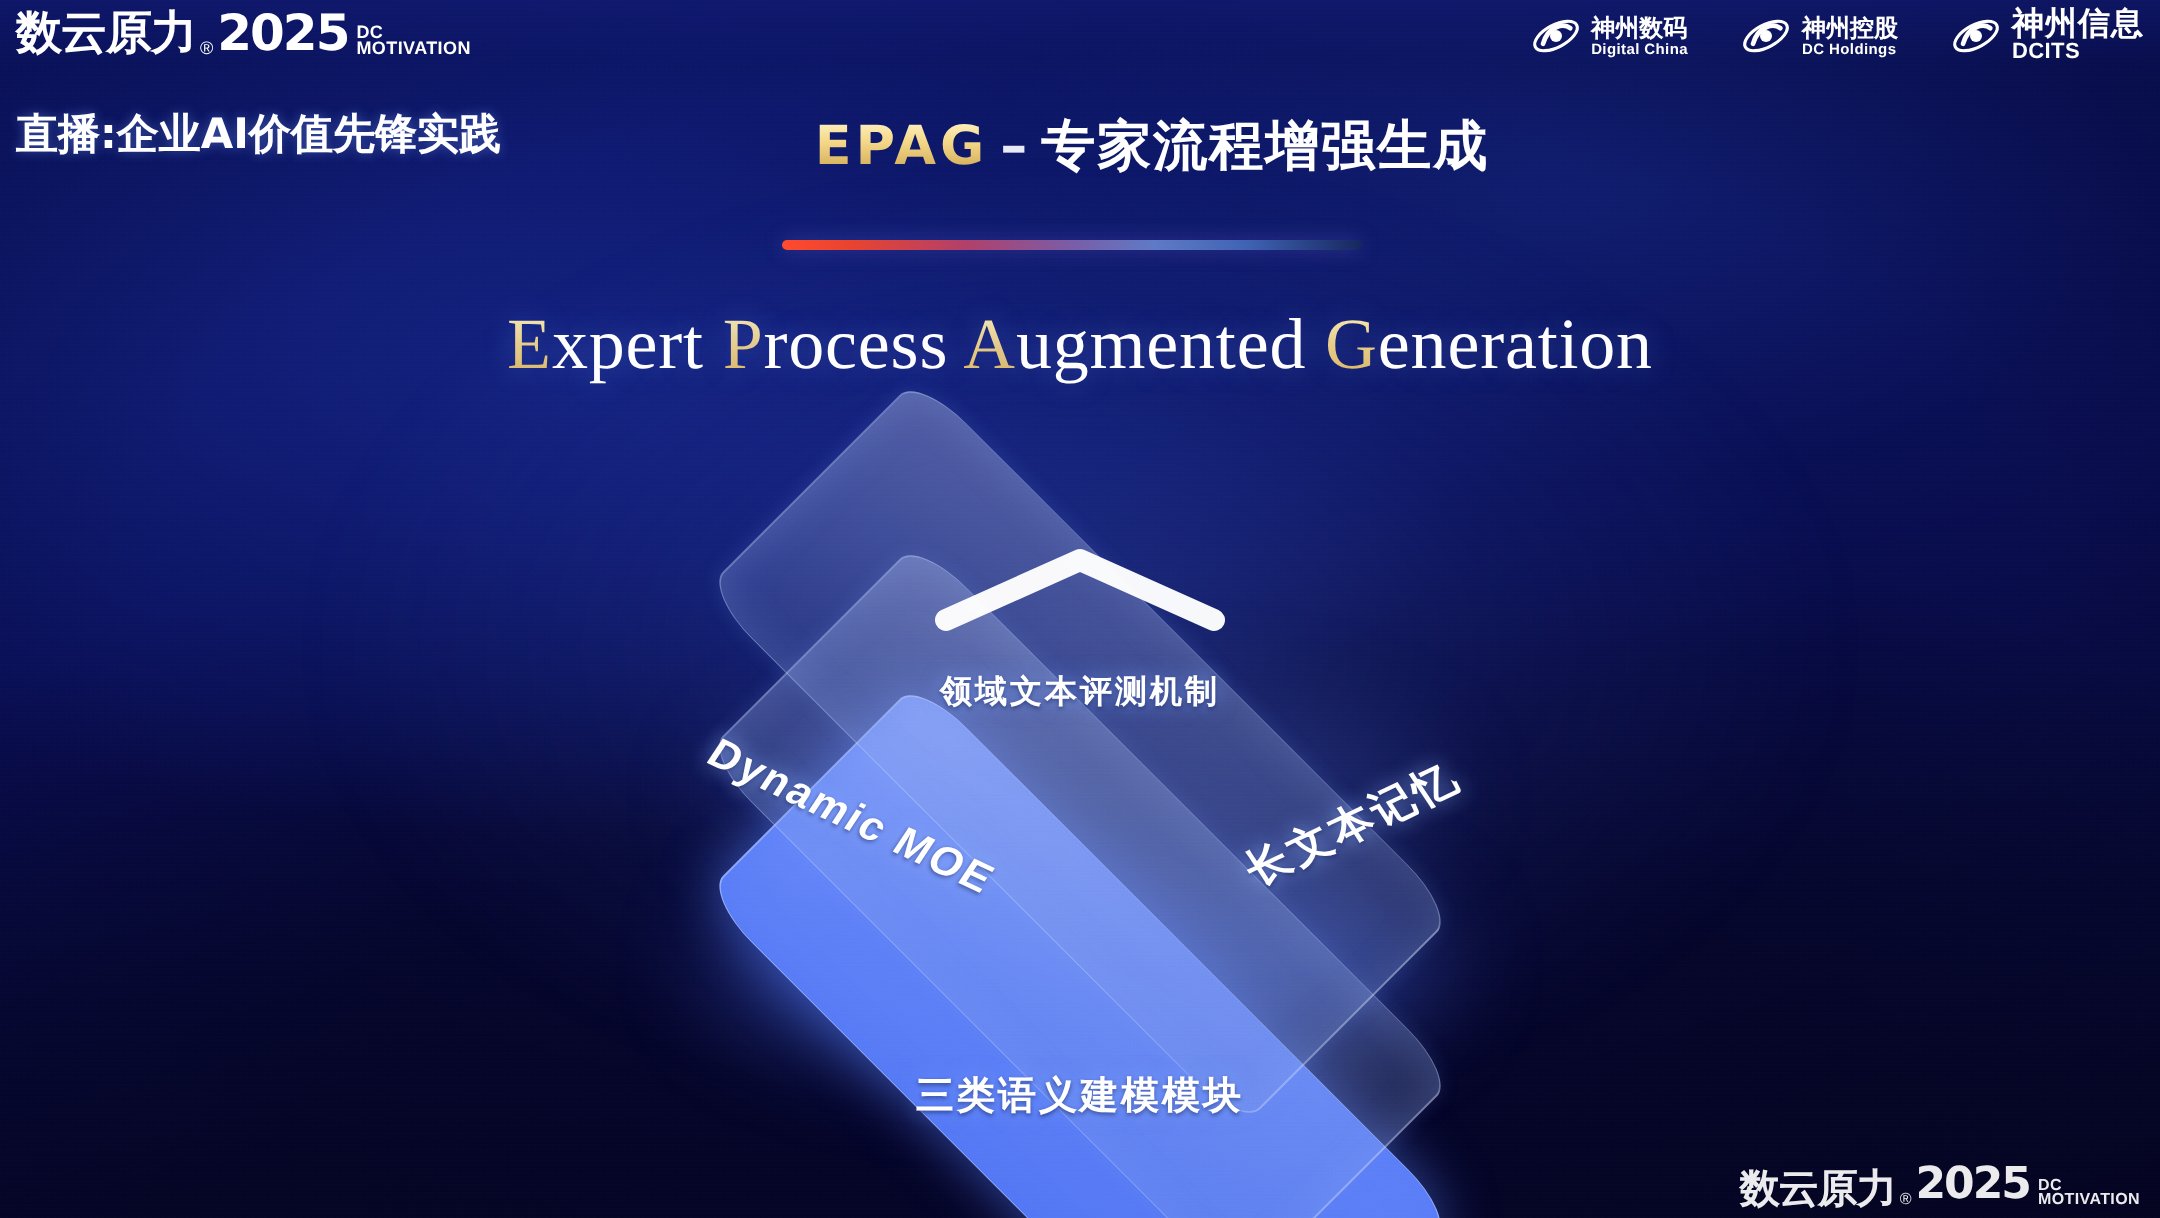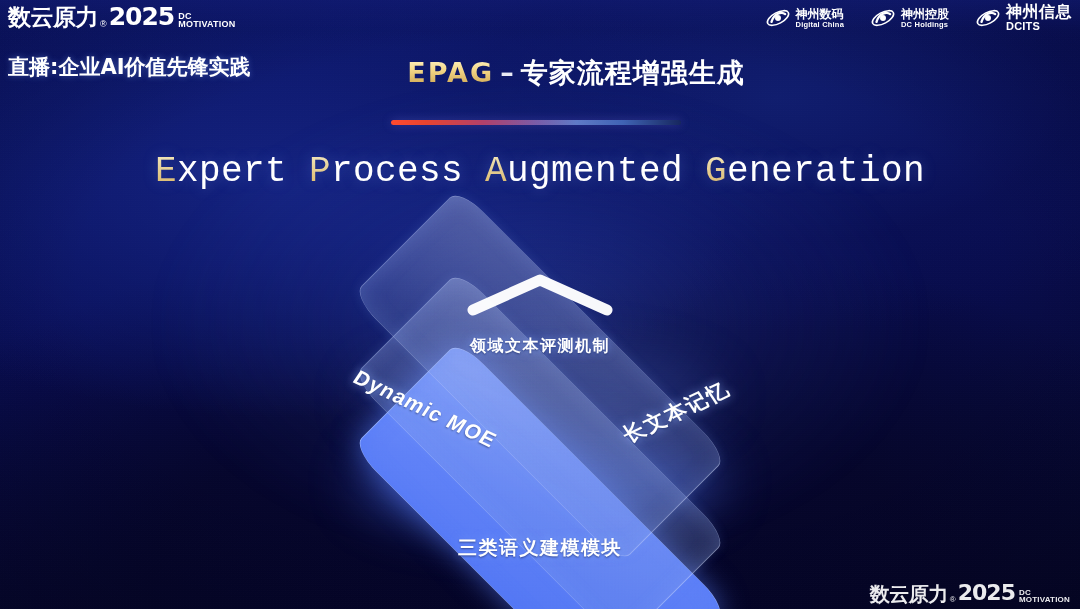--- a/index.html
+++ b/index.html
@@ -134,21 +134,21 @@
     background:linear-gradient(90deg,
       #ff4a2e 0%, #e8432f 12%, #b0406b 32%, #7a5ca8 50%,
       #5f7ac6 64%, #3f63b4 80%, #16265e 100%);
     filter:blur(.3px);
     box-shadow:0 0 10px rgba(120,110,220,0.35);
   }
 
   #title-en{
     position:absolute; left:0; top:151px; width:100%;
     text-align:center; white-space:nowrap;
-    font-family:Liberation Mono, monospace;
+    font-family:Liberation Serif, serif;
     font-size:36px; font-weight:400; color:#ffffff;
     letter-spacing:.4px;
     text-shadow:0 0 14px rgba(110,150,255,0.35);
   }
   #title-en .cap{
     background:linear-gradient(180deg,#fff3c2 0%,#f0cf7d 55%,#d9b25a 100%);
     -webkit-background-clip:text; background-clip:text; color:transparent;
   }
 
   

